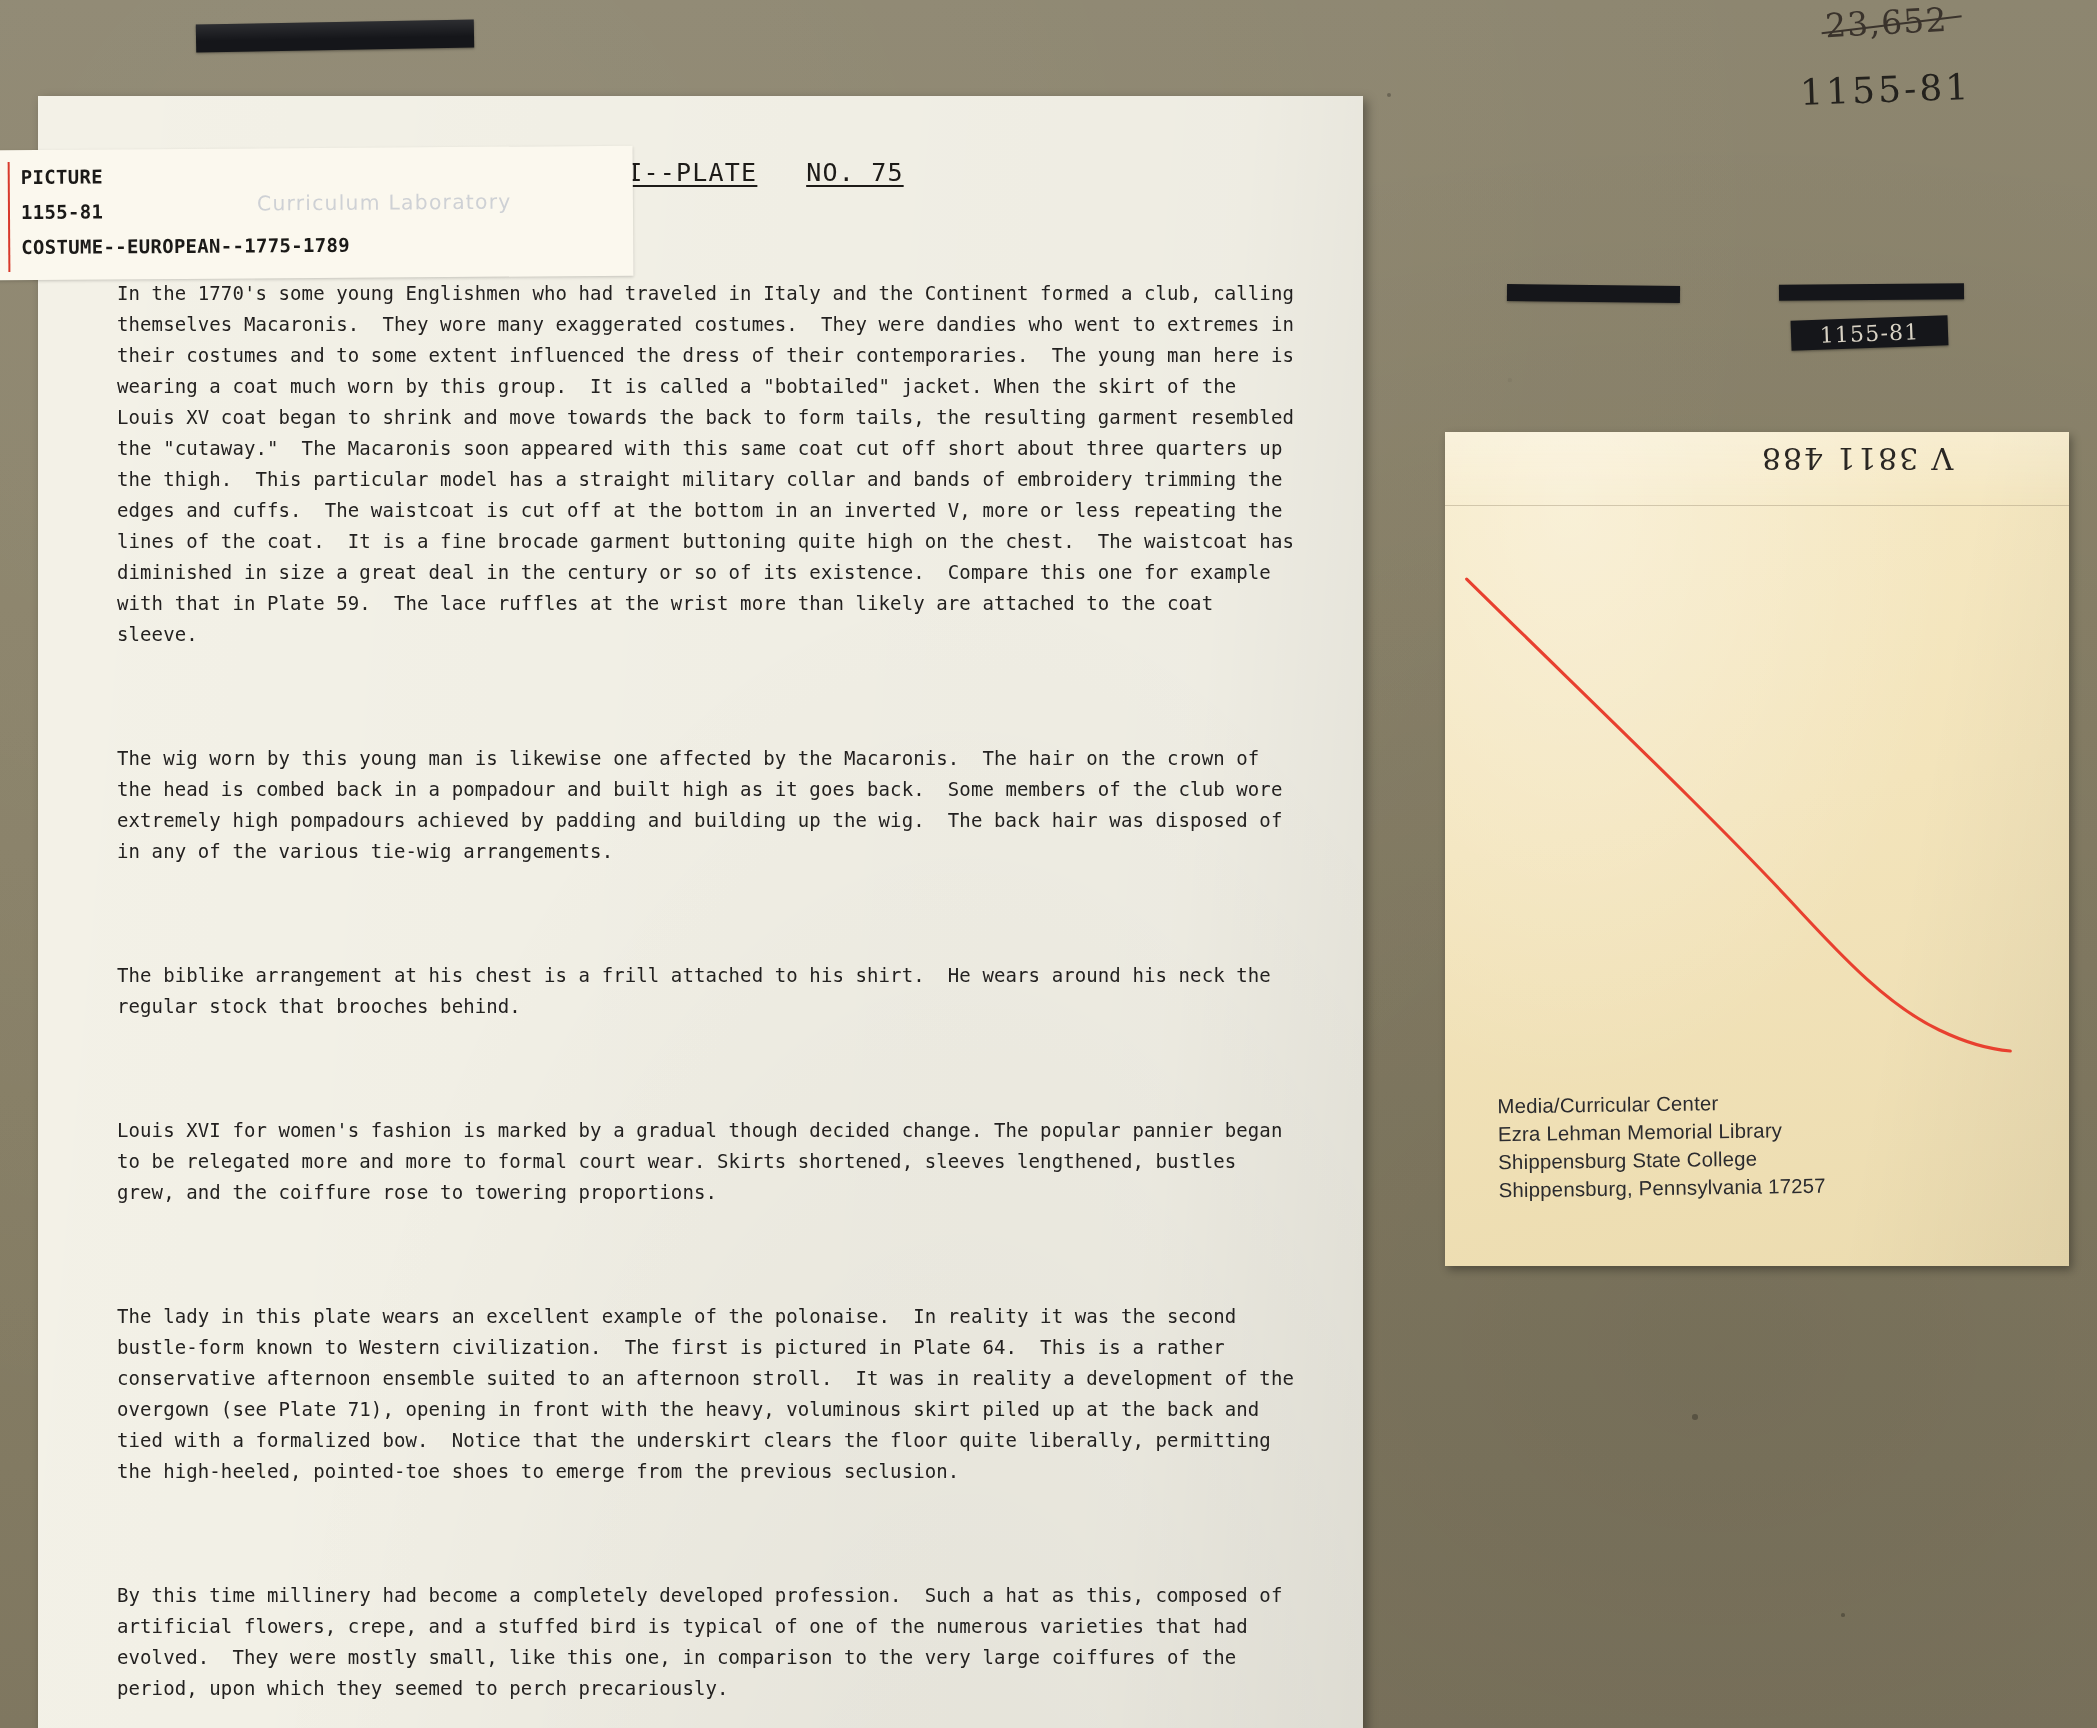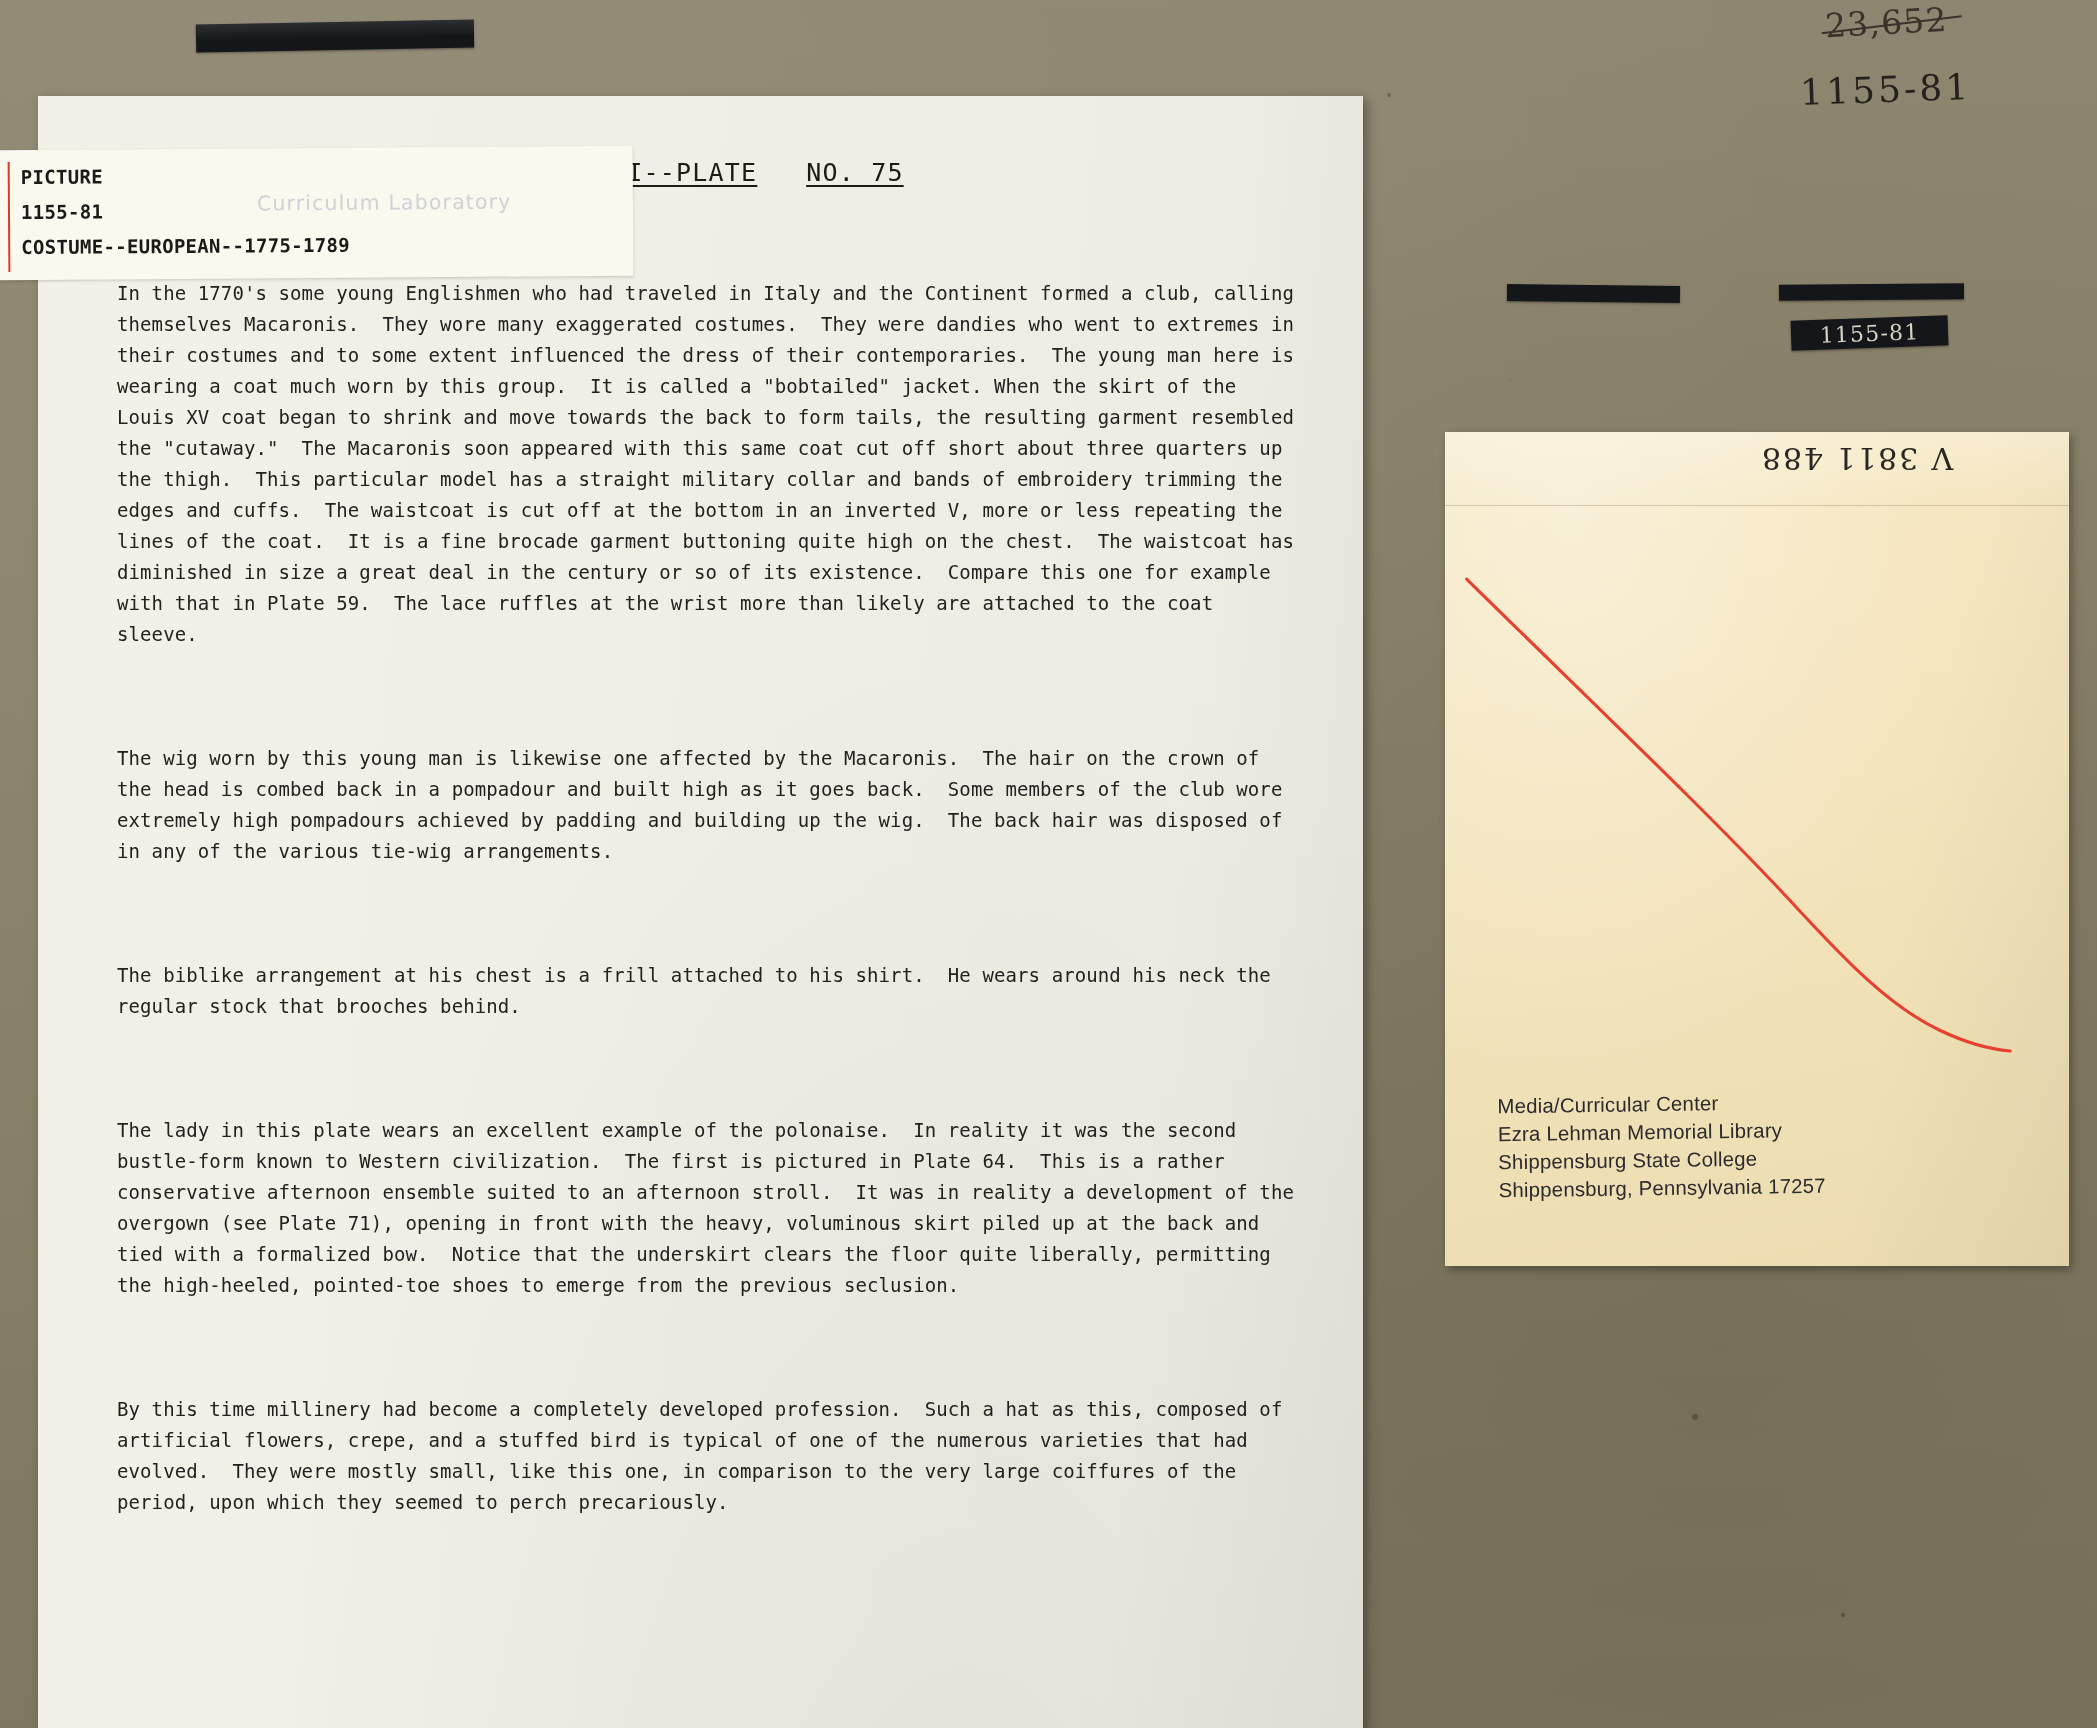--- a/index.html
+++ b/index.html
@@ -239,20 +239,21 @@
   <div id="doc-title">
     <span class="u">LOUIS XVI--PLATE</span>
     <span>&nbsp;</span>
     <span class="u">NO. 75</span>
   </div>
 
   <div id="doc-body">
     <p>In the 1770's some young Englishmen who had traveled in Italy and the Continent formed a club, calling themselves Macaronis.  They wore many exaggerated costumes.  They were dandies who went to extremes in their costumes and to some extent influenced the dress of their contemporaries.  The young man here is wearing a coat much worn by this group.  It is called a "bobtailed" jacket. When the skirt of the Louis XV coat began to shrink and move towards the back to form tails, the resulting garment resembled the "cutaway."  The Macaronis soon appeared with this same coat cut off short about three quarters up the thigh.  This particular model has a straight military collar and bands of embroidery trimming the edges and cuffs.  The waistcoat is cut off at the bottom in an inverted V, more or less repeating the lines of the coat.  It is a fine brocade garment buttoning quite high on the chest.  The waistcoat has diminished in size a great deal in the century or so of its existence.  Compare this one for example with that in Plate 59.  The lace ruffles at the wrist more than likely are attached to the coat sleeve.</p>
     <p>The wig worn by this young man is likewise one affected by the Macaronis.  The hair on the crown of the head is combed back in a pompadour and built high as it goes back.  Some members of the club wore extremely high pompadours achieved by padding and building up the wig.  The back hair was disposed of in any of the various tie-wig arrangements.</p>
     <p>The biblike arrangement at his chest is a frill attached to his shirt.  He wears around his neck the regular stock that brooches behind.</p>
+    <p>Louis XVI for women's fashion is marked by a gradual though decided change. The popular pannier began to be relegated more and more to formal court wear. Skirts shortened, sleeves lengthened, bustles grew, and the coiffure rose to towering proportions.</p>
     <p>The lady in this plate wears an excellent example of the polonaise.  In reality it was the second bustle-form known to Western civilization.  The first is pictured in Plate 64.  This is a rather conservative afternoon ensemble suited to an afternoon stroll.  It was in reality a development of the overgown (see Plate 71), opening in front with the heavy, voluminous skirt piled up at the back and tied with a formalized bow.  Notice that the underskirt clears the floor quite liberally, permitting the high-heeled, pointed-toe shoes to emerge from the previous seclusion.</p>
     <p>By this time millinery had become a completely developed profession.  Such a hat as this, composed of artificial flowers, crepe, and a stuffed bird is typical of one of the numerous varieties that had evolved.  They were mostly small, like this one, in comparison to the very large coiffures of the period, upon which they seemed to perch precariously.</p>
   </div>
 </div>
 
 <div id="envelope">
   <div id="envelope-flap"></div>
   <div id="env-hand-number">V 3811 488</div>
 </div>
 

